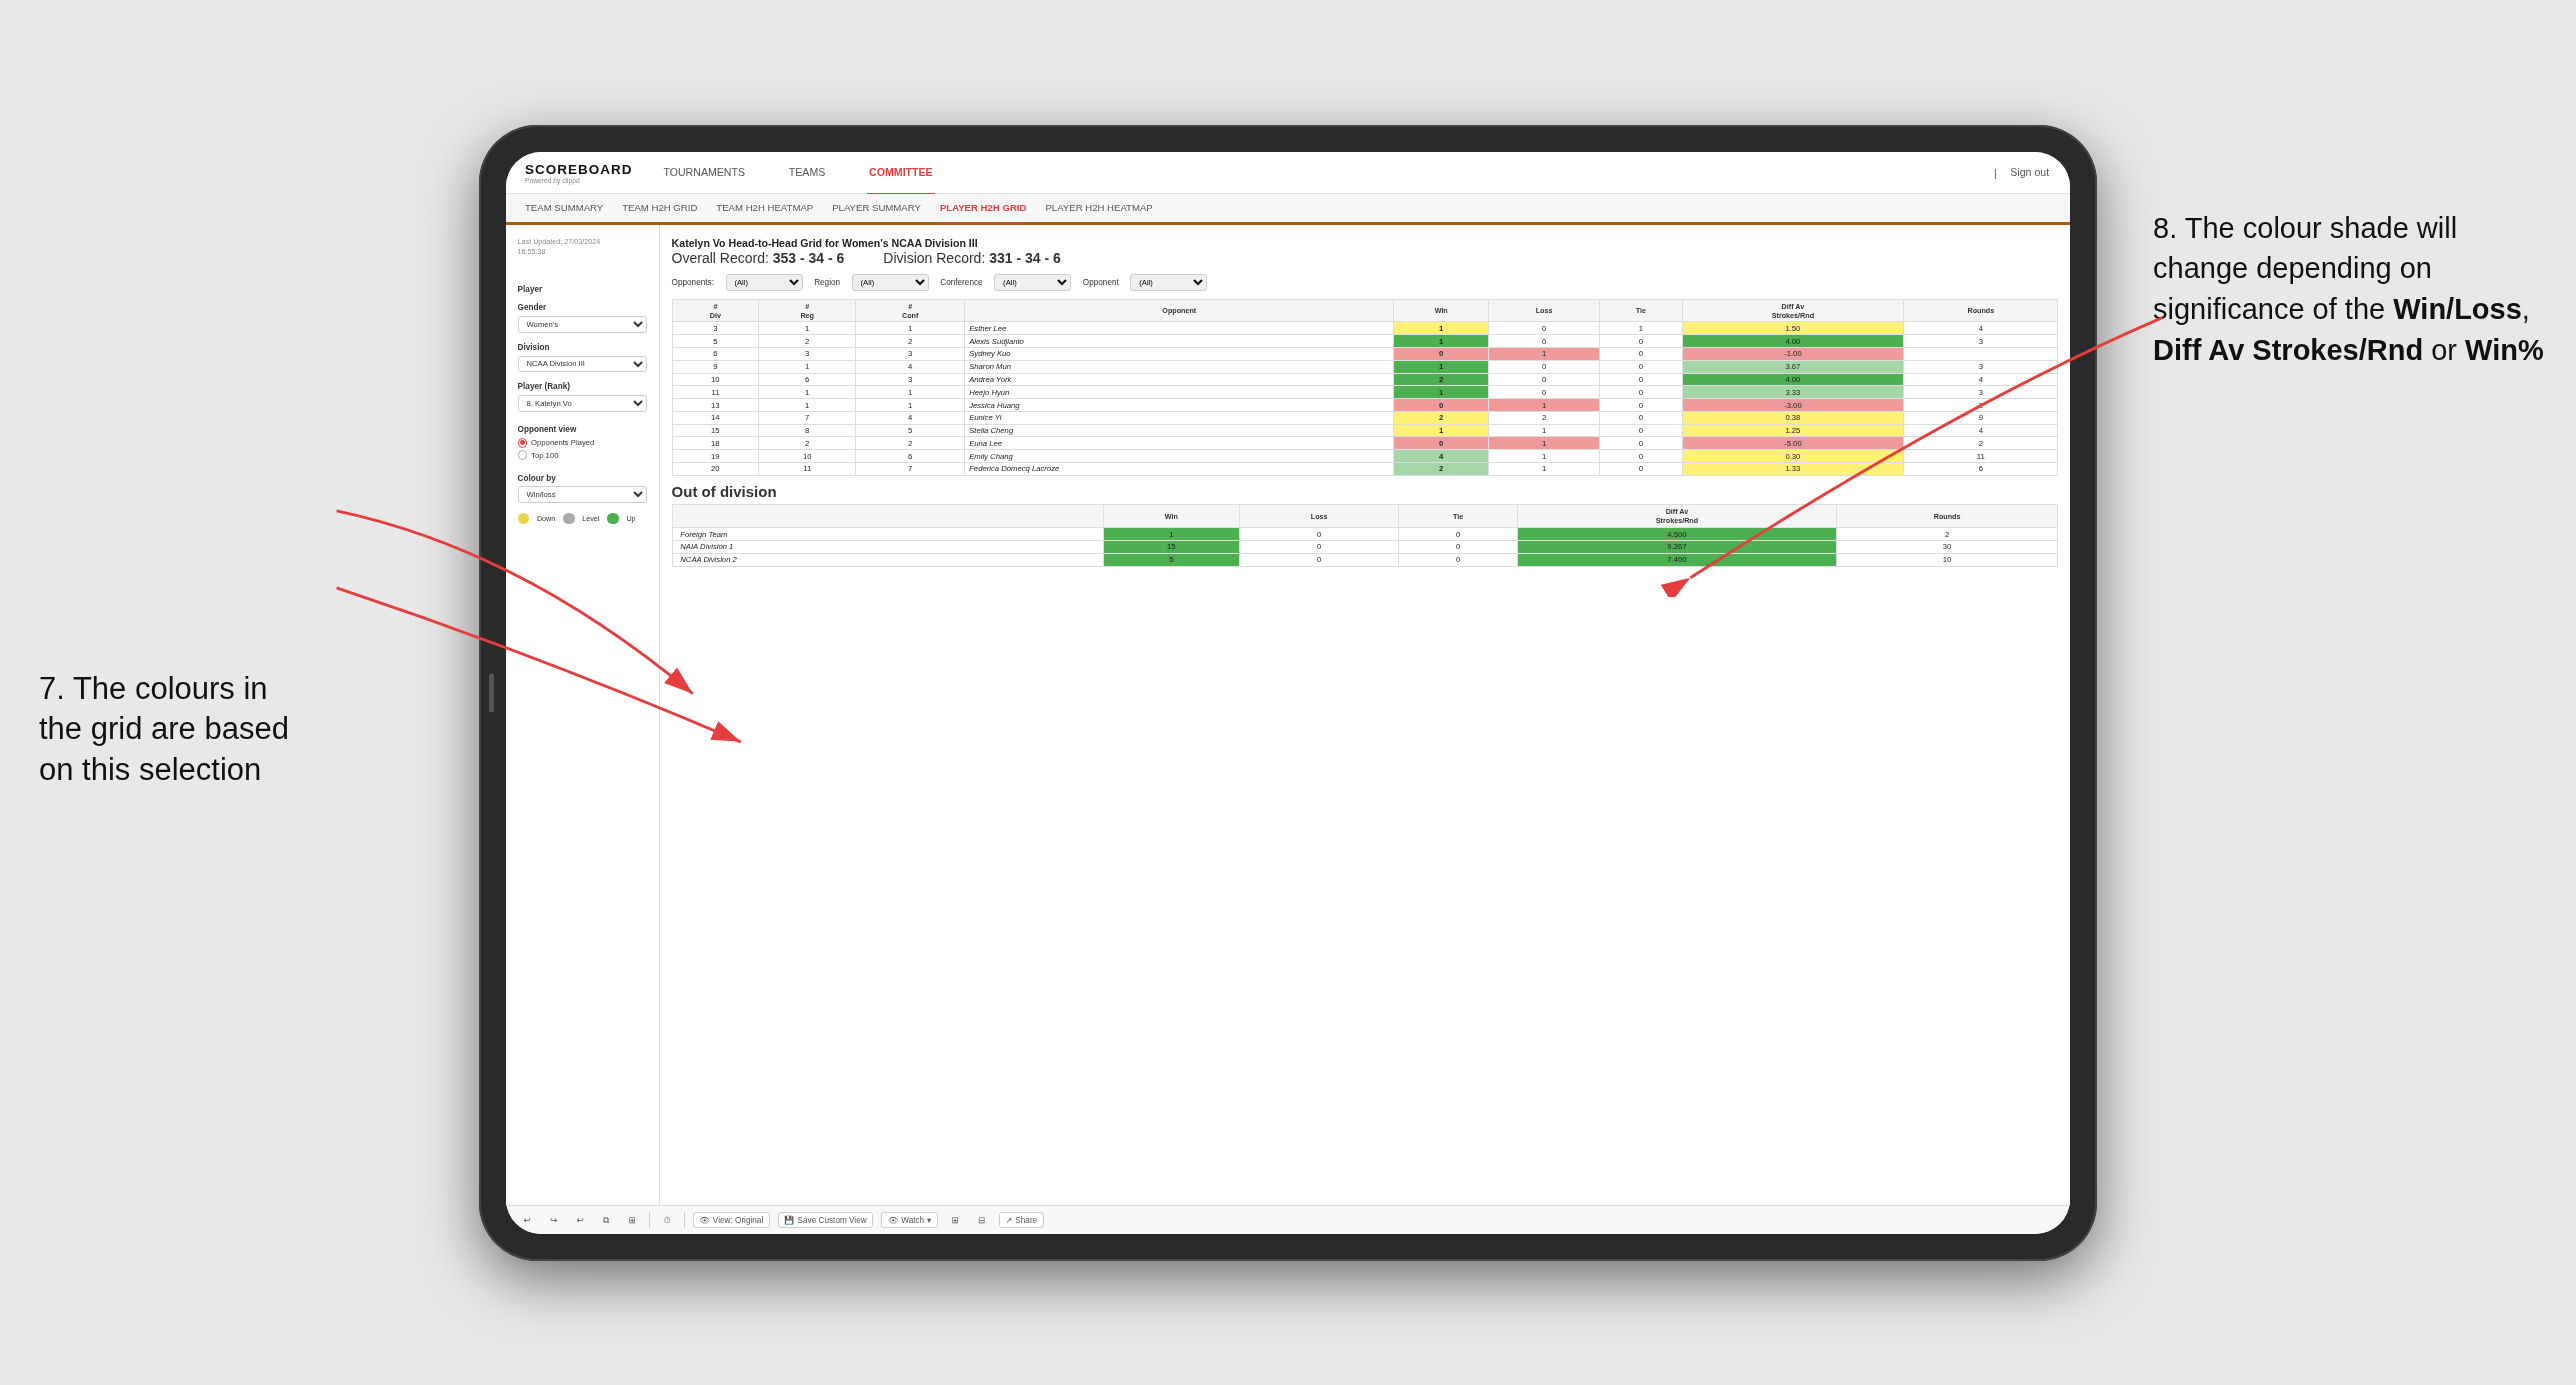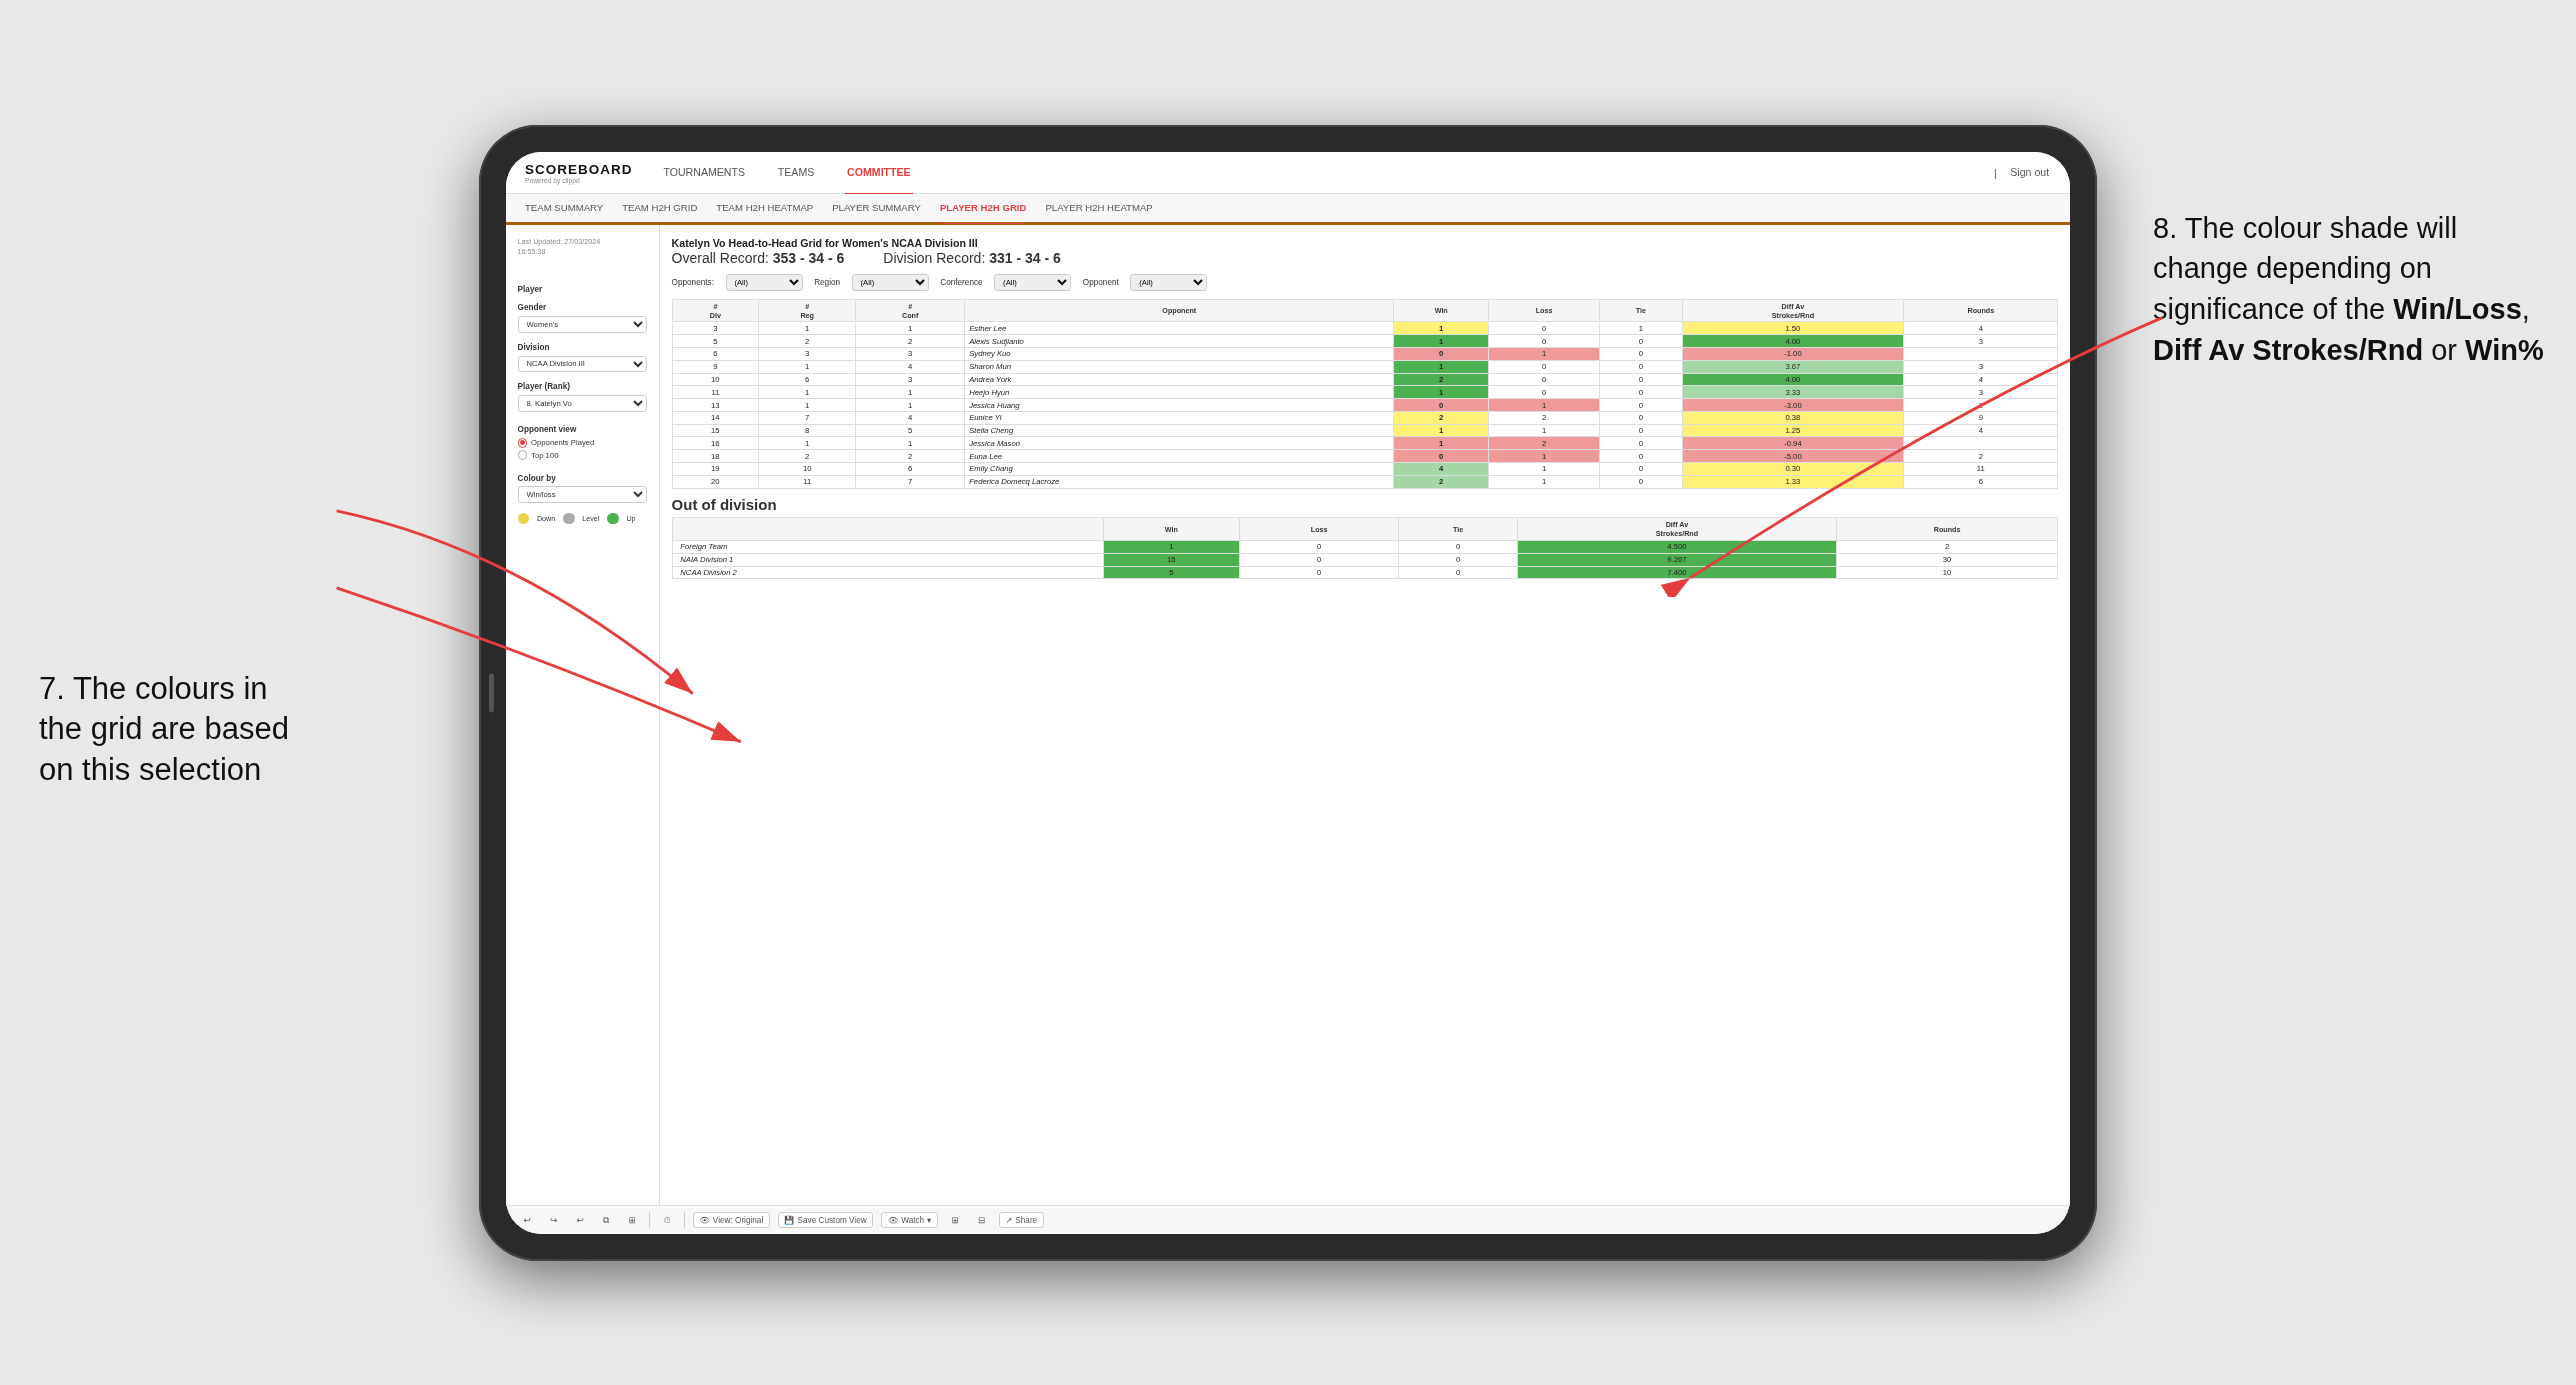--- a/index.html
+++ b/index.html
@@ -55,21 +55,21 @@
       font-weight: 900;
       letter-spacing: 1px;
       color: #111;
     }
     .logo-sub {
       font-size: 6.7px;
       color: #888;
     }
     .nav-items {
       display: flex;
-      gap: 29px;
+      gap: 40px;
       flex: 1;
     }
     .nav-item {
       font-size: 10.6px;
       color: #555;
       cursor: pointer;
       padding: 0 1.9px;
       height: 42px;
       display: flex;
       align-items: center;
@@ -575,31 +575,20 @@
               <tr>
       <td>15</td>
       <td>8</td>
       <td>5</td>
       <td class="td-left">Stella Cheng</td>
       <td style="background:#fff176; font-weight:600;">1</td>
       <td style="background:#fff">1</td>
       <td>0</td>
       <td style="background:#fff176">1.25</td>
       <td>4</td>
-    </tr>
-              <tr>
-      <td>16</td>
-      <td>1</td>
-      <td>1</td>
-      <td class="td-left">Jessica Mason</td>
-      <td style="background:#ef9a9a; font-weight:600;">1</td>
-      <td style="background:#ef9a9a">2</td>
-      <td>0</td>
-      <td style="background:#ef9a9a">-0.94</td>
-      <td></td>
     </tr>
               <tr>
       <td>18</td>
       <td>2</td>
       <td>2</td>
       <td class="td-left">Euna Lee</td>
       <td style="background:#ef9a9a; font-weight:600;">0</td>
       <td style="background:#ef9a9a">1</td>
       <td>0</td>
       <td style="background:#ef9a9a">-5.00</td>

